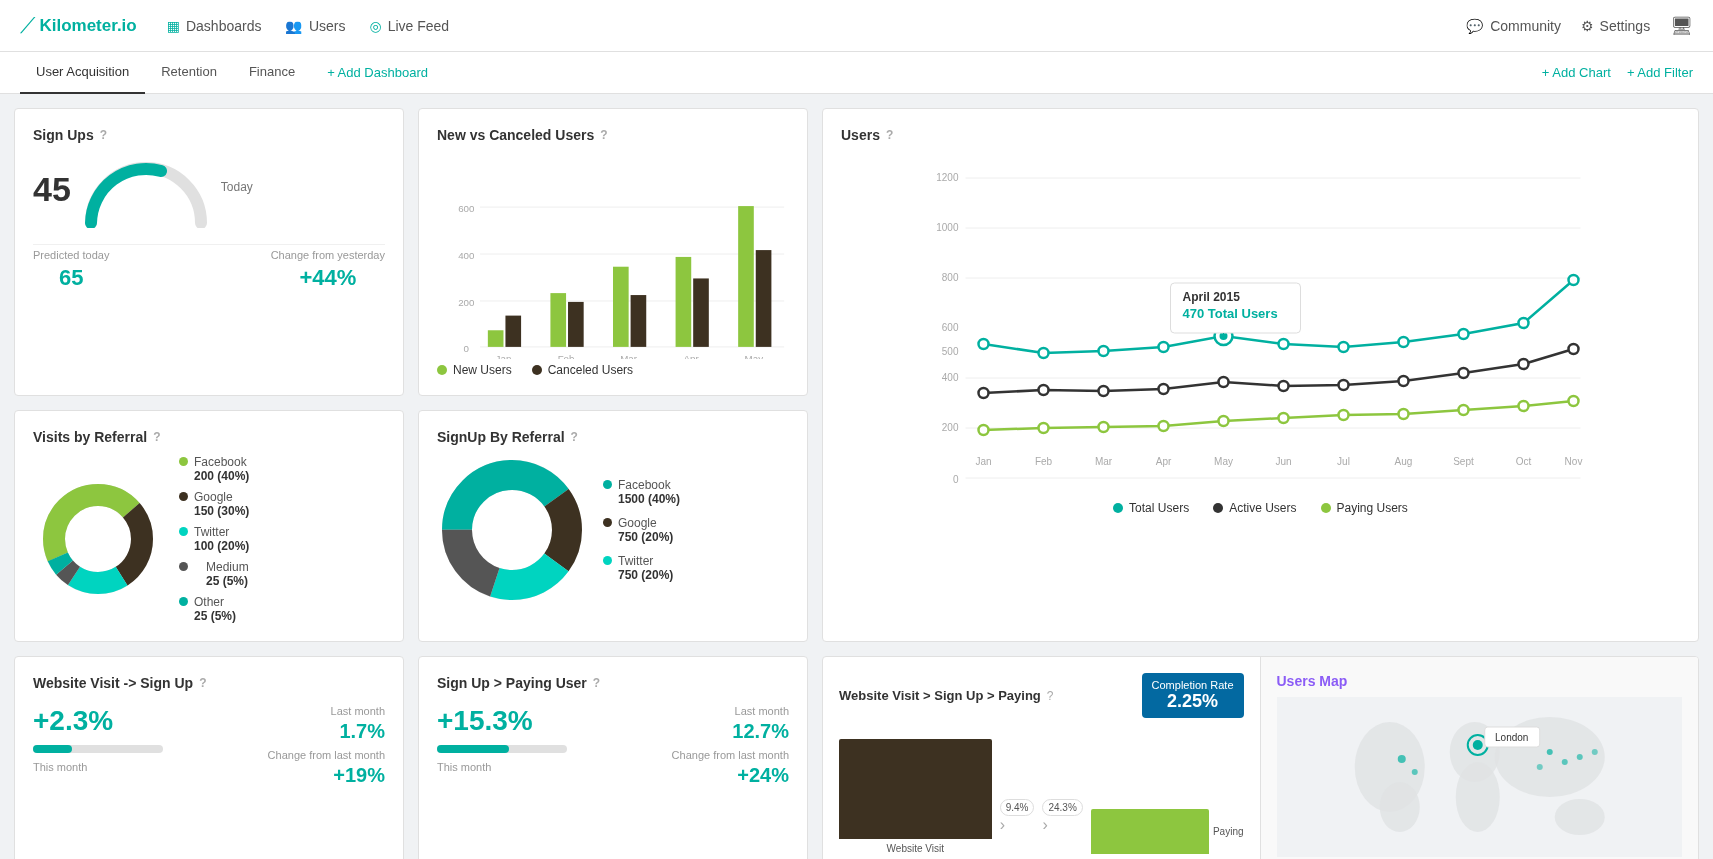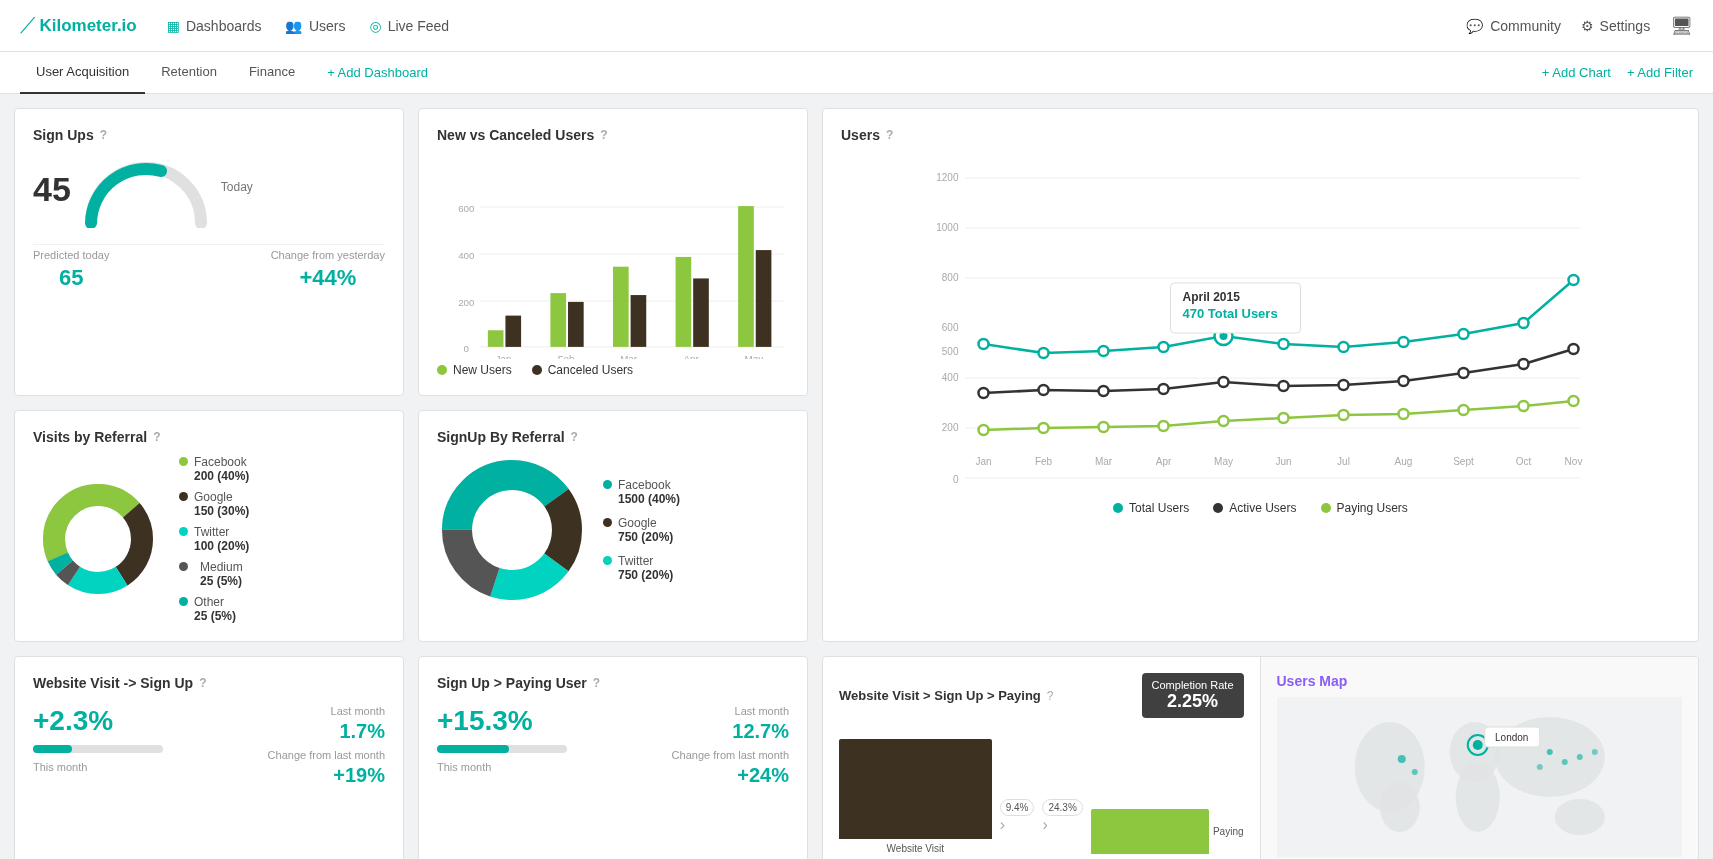--- a/index.html
+++ b/index.html
@@ -269,21 +269,21 @@
               <div style="font-weight:700; color:#333;">150 (30%)</div>
             </div>
         </div>
         <div style="display:flex; align-items:flex-start; gap:6px;">
           <span style="width:9px;height:9px;border-radius:50%;background:#00d4c0;display:inline-block;margin-top:2px;"></span>
           <div>
               <div style="color:#555;">Twitter</div>
               <div style="font-weight:700; color:#333;">100 (20%)</div>
             </div>
         </div>
-        <div style="display:flex; align-items:flex-start; gap:12px;">
+        <div style="display:flex; align-items:flex-start; gap:18px;">
           <span style="width:9px;height:9px;border-radius:50%;background:#555;display:inline-block;margin-top:2px;"></span>
           <div>
               <div style="color:#555;">Medium</div>
               <div style="font-weight:700; color:#333;">25 (5%)</div>
             </div>
         </div>
         <div style="display:flex; align-items:flex-start; gap:6px;">
           <span style="width:9px;height:9px;border-radius:50%;background:#00b0a0;display:inline-block;margin-top:2px;"></span>
           <div>
               <div style="color:#555;">Other</div>
@@ -384,21 +384,21 @@
   </div>
 
   <div style="background:#fff; border-radius:4px; border:1px solid #e0e0e0; padding:0; grid-column:3; grid-row:3; display:grid; grid-template-columns:1fr 1fr; overflow:hidden;">
 
     <div style="padding:16px; border-right:1px solid #e0e0e0;">
       <div style="display:flex; align-items:center; justify-content:space-between; margin-bottom:16px;">
         <div style="display:flex; align-items:center; gap:6px;">
           <span style="font-size:13px; font-weight:600; color:#333;">Website Visit &gt; Sign Up &gt; Paying</span>
           <span style="color:#aaa; font-size:12px; cursor:pointer;">?</span>
         </div>
-        <div style="background:#404040; color:#fff; border-radius:4px; padding:6px 10px; text-align:center; font-size:11px; min-width:80px;">
+        <div style="background:#0369a1; color:#fff; border-radius:4px; padding:6px 10px; text-align:center; font-size:11px; min-width:80px;">
           <div>Completion Rate</div>
           <div style="font-size:18px; font-weight:700;">2.25%</div>
         </div>
       </div>
 
       <div style="display:flex; align-items:flex-end; gap:8px; height:120px; padding-top:10px;">
         <div style="display:flex; flex-direction:column; align-items:center; gap:4px; flex:1;">
           <div style="background:#3d3121; width:100%; height:100px; border-radius:2px 2px 0 0;"></div>
           <div style="font-size:10px; color:#555; text-align:center;">Website Visit</div>
         </div>

